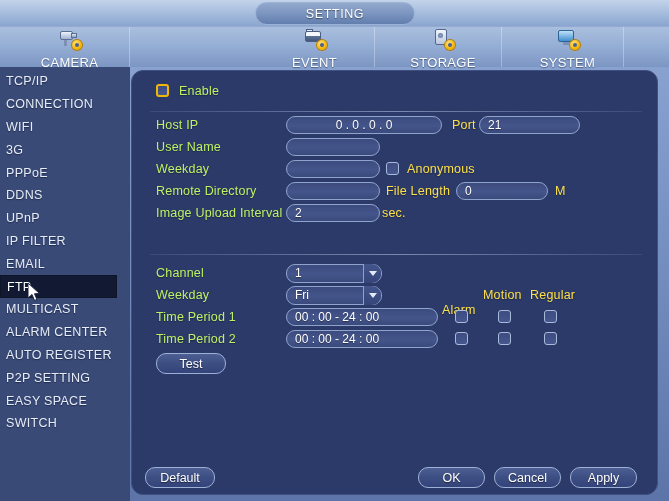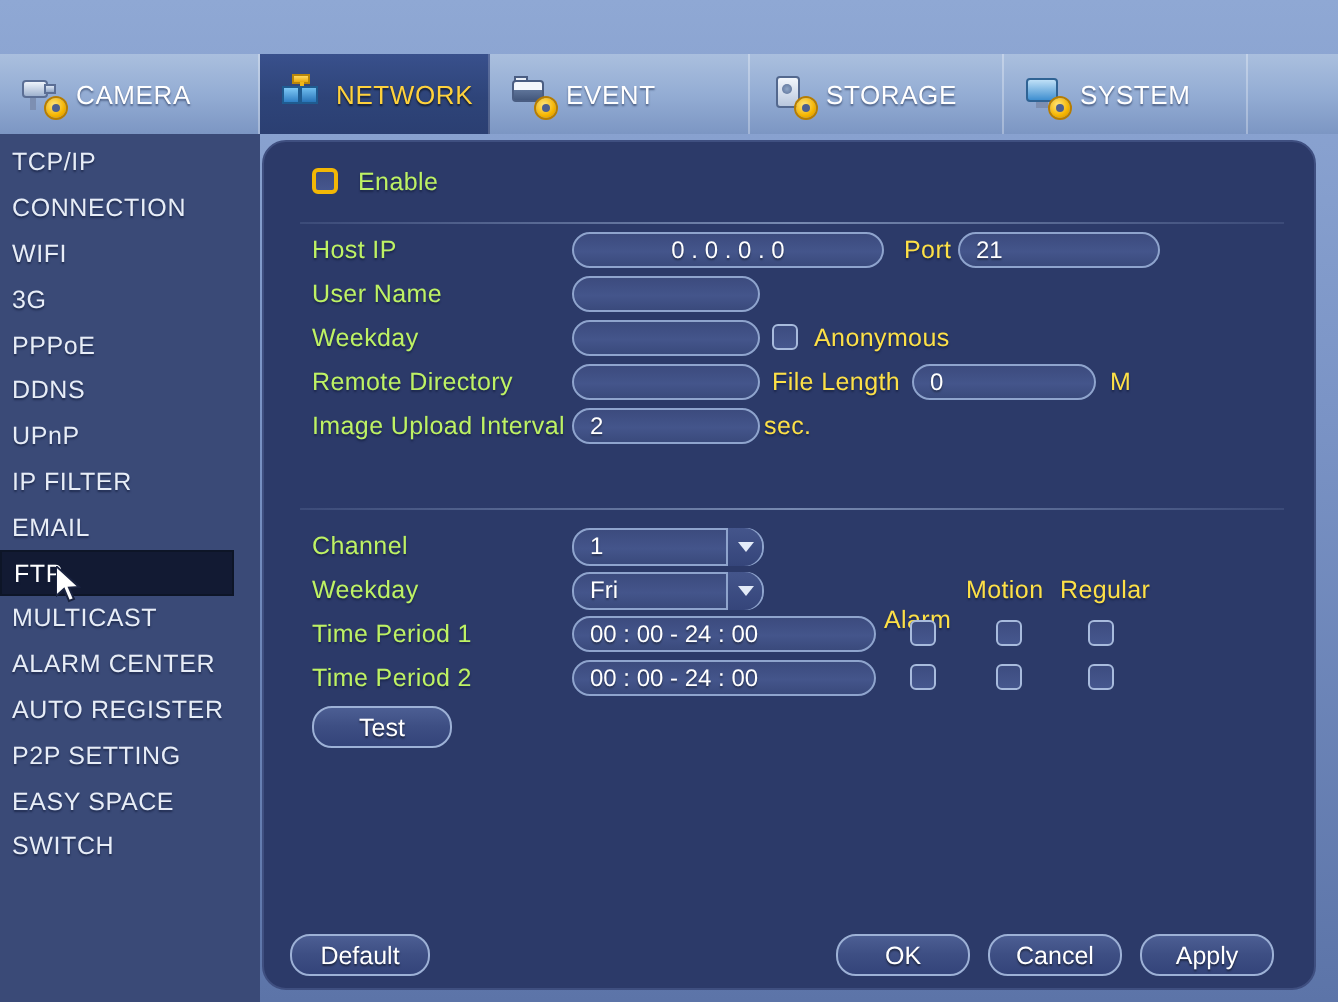--- a/index.html
+++ b/index.html
@@ -33,20 +33,21 @@
   .tabbar{
     position:absolute; left:0; top:27px; width:669px; height:40px;
     background:linear-gradient(180deg,#aabfde 0%,#94add4 50%,#7c96c3 100%);
   }
   .tab{
     position:absolute; top:0; height:40px;
     display:flex; align-items:center; gap:6px; padding-left:10px;
     border-right:1px solid rgba(255,255,255,.30);
     color:#ffffff; font-size:13px; letter-spacing:.3px;
     text-shadow:0 1px 1px rgba(20,35,70,.55);
+    flex-direction:column;
   }
   .tab.active{
     background:linear-gradient(180deg,#39508c 0%,#2e4479 55%,#2b3f72 100%);
     color:#ffd23c;
     text-shadow:0 1px 1px rgba(0,0,0,.6);
     border-right:1px solid rgba(255,255,255,.18);
   }
   .tab .ticon{ width:22px; height:22px; position:relative; flex:0 0 22px; }
 
   
@@ -173,42 +174,36 @@
   }
 
   
   .cursor{ position:absolute; left:28px; top:283px; width:14px; height:20px; }
 </style>
 </head>
 <body>
 
 <div id="app">
 
+  <div class="titlebar">
+    <div class="setting-pill">SETTING</div>
+  </div>
 
   <div class="tabbar">
 
     <div class="tab" style="left:0px;width:130px;">
       <span class="ticon ic-cam">
         <i class="body"></i>
           <i class="lens"></i>
           <i class="stand"></i>
           <i class="gear"></i>
       </span>
       <span>CAMERA</span>
     </div>
 
-    <div class="tab active" style="left:130px;width:115px;">
-      <span class="ticon ic-net">
-        <i class="top"></i>
-          <i class="stem"></i>
-          <i class="b1"></i>
-          <i class="b2"></i>
-      </span>
-      <span>NETWORK</span>
-    </div>
 
     <div class="tab" style="left:245px;width:130px;">
       <span class="ticon ic-evt">
         <i class="tab2"></i>
           <i class="box"></i>
           <i class="gear"></i>
       </span>
       <span>EVENT</span>
     </div>
 

